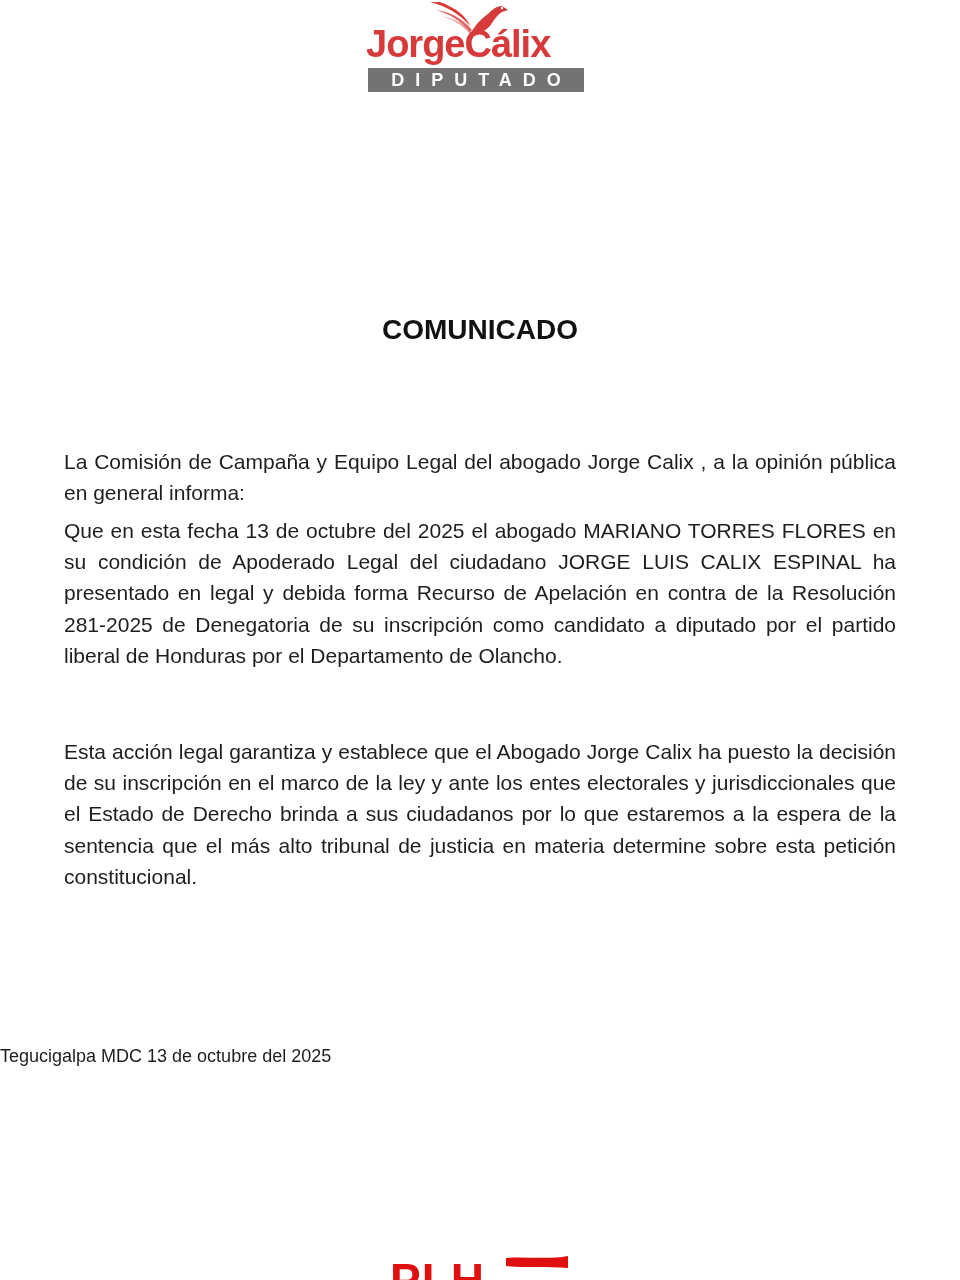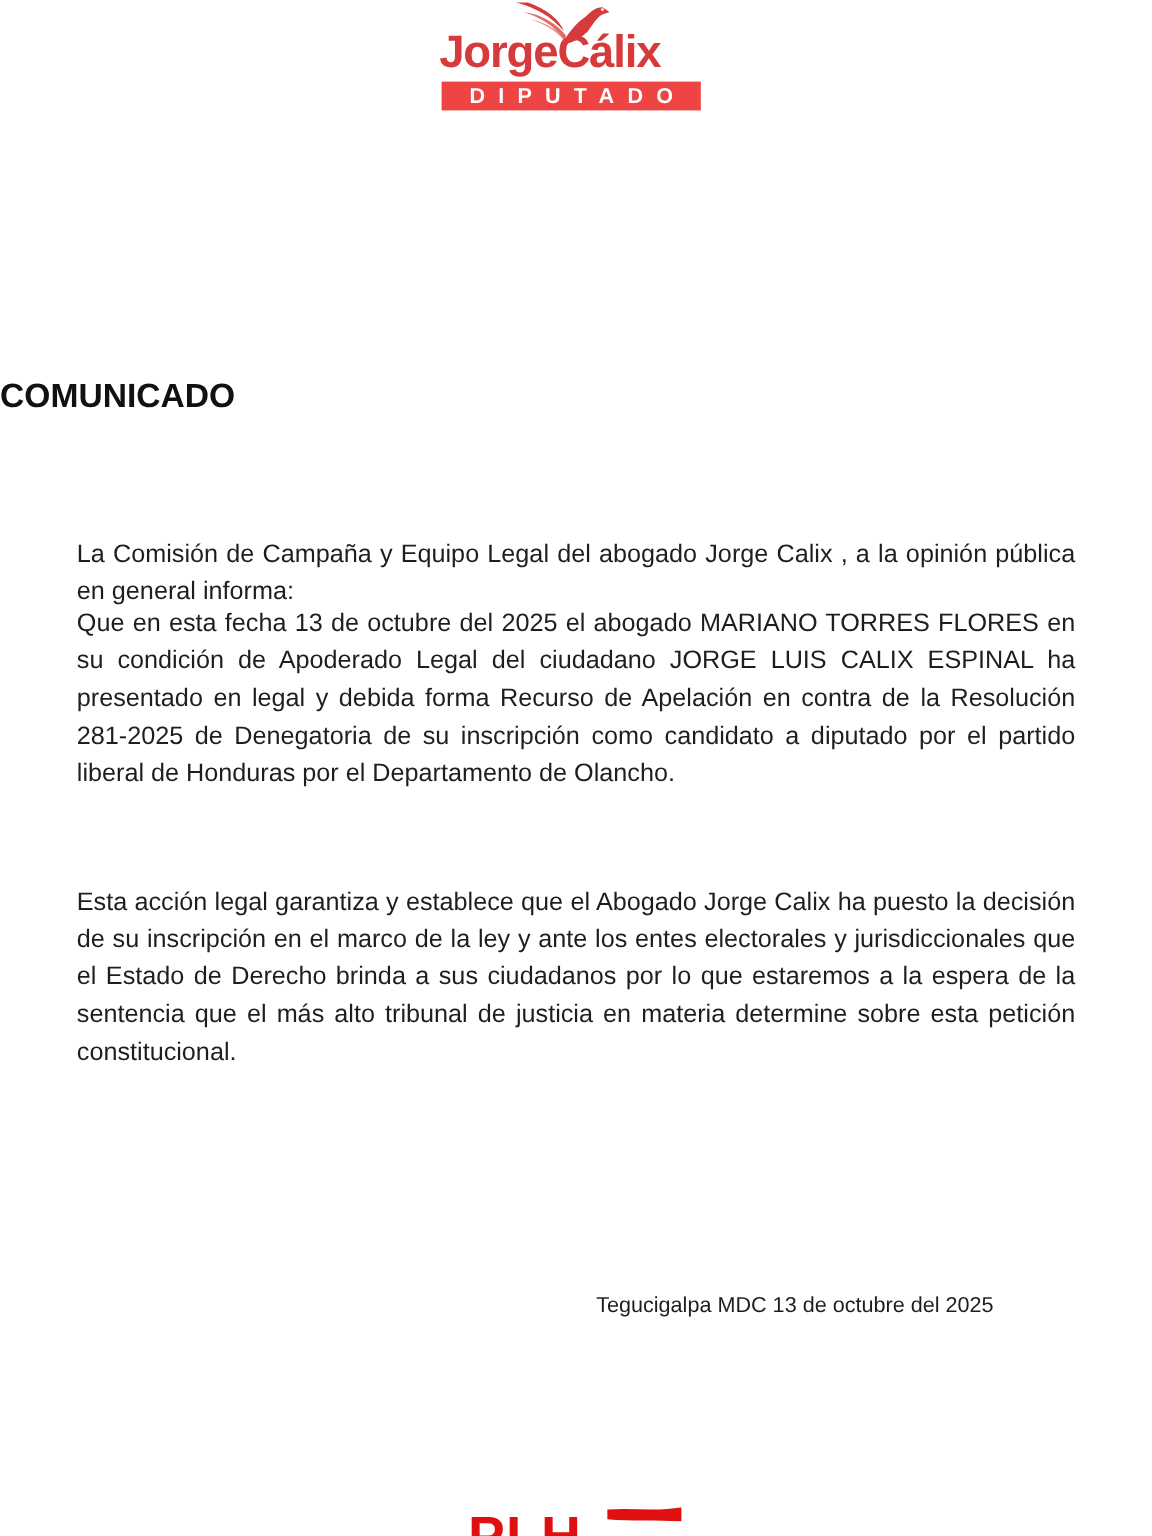--- a/index.html
+++ b/index.html
@@ -40,62 +40,62 @@
       letter-spacing: -1px;
       color: #d63a3a;
       line-height: 44px;
     }
     .logo-band {
       position: absolute;
       left: 2px;
       top: 68px;
       width: 216px;
       height: 24px;
-      background: #ef4444;
+      background: #737373;
       color: #ffffff;
       font-weight: 700;
       font-size: 18px;
       letter-spacing: 11px;
       text-align: center;
       line-height: 24px;
       text-indent: 11px;
     }
     .title {
       position: absolute;
       left: 0;
       top: 312px;
       width: 960px;
+      text-align: center;
       font-weight: 700;
       font-size: 28px;
       color: #111111;
       line-height: 36px;
     }
     .body-text {
       position: absolute;
       left: 64px;
       width: 832px;
       font-size: 21px;
       line-height: 31.2px;
       text-align: justify;
       color: #1e1e1e;
       margin: 0;
     }
     .p1 { top: 422px; margin-top: 24px; }
-    .p2 { top: 504px; }
+    .p2 { top: 515px; }
     .p3 { top: 736px; }
     .signature {
       position: absolute;
       left: 0;
       top: 1044px;
       width: 828px;
-      text-align: right;
+      text-align: left;
       font-size: 18px;
       color: #1e1e1e;
       line-height: 24px;
-      margin-top: 31px;
     }
     .footer-logo {
       position: absolute;
       left: 390px;
       top: 1252px;
       width: 180px;
       height: 28px;
       overflow: hidden;
     }
     .footer-logo-text {

